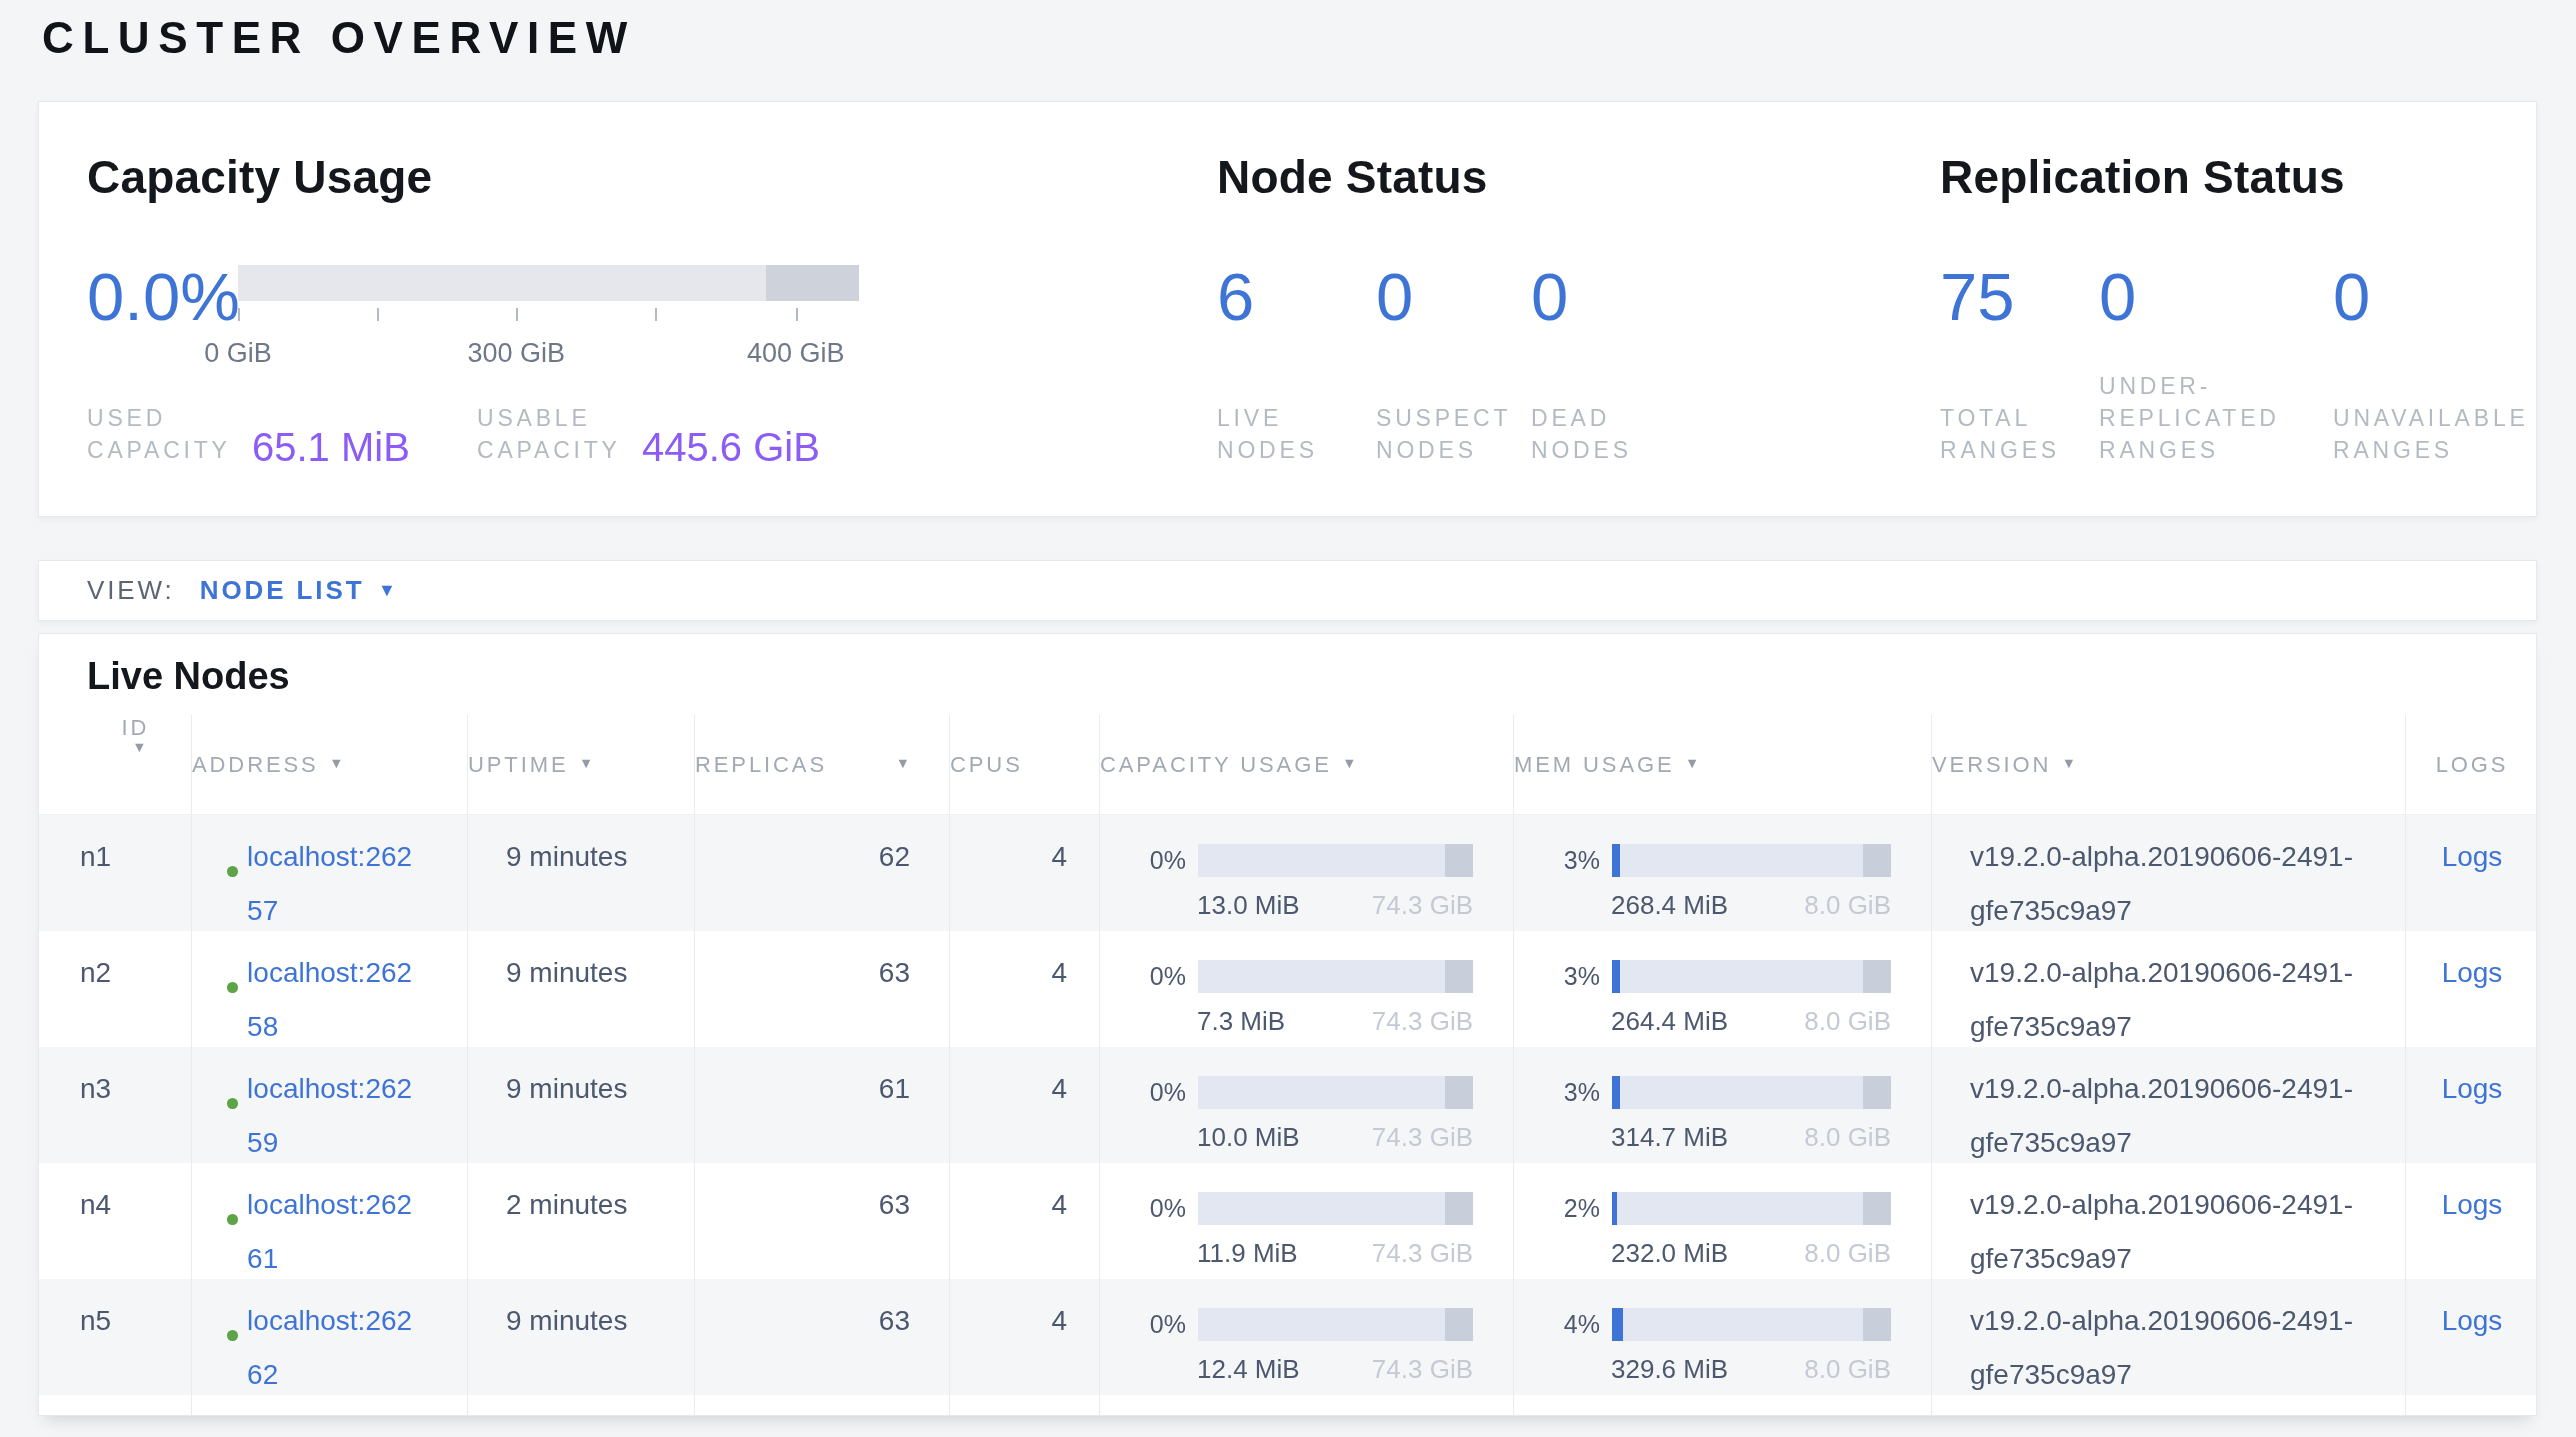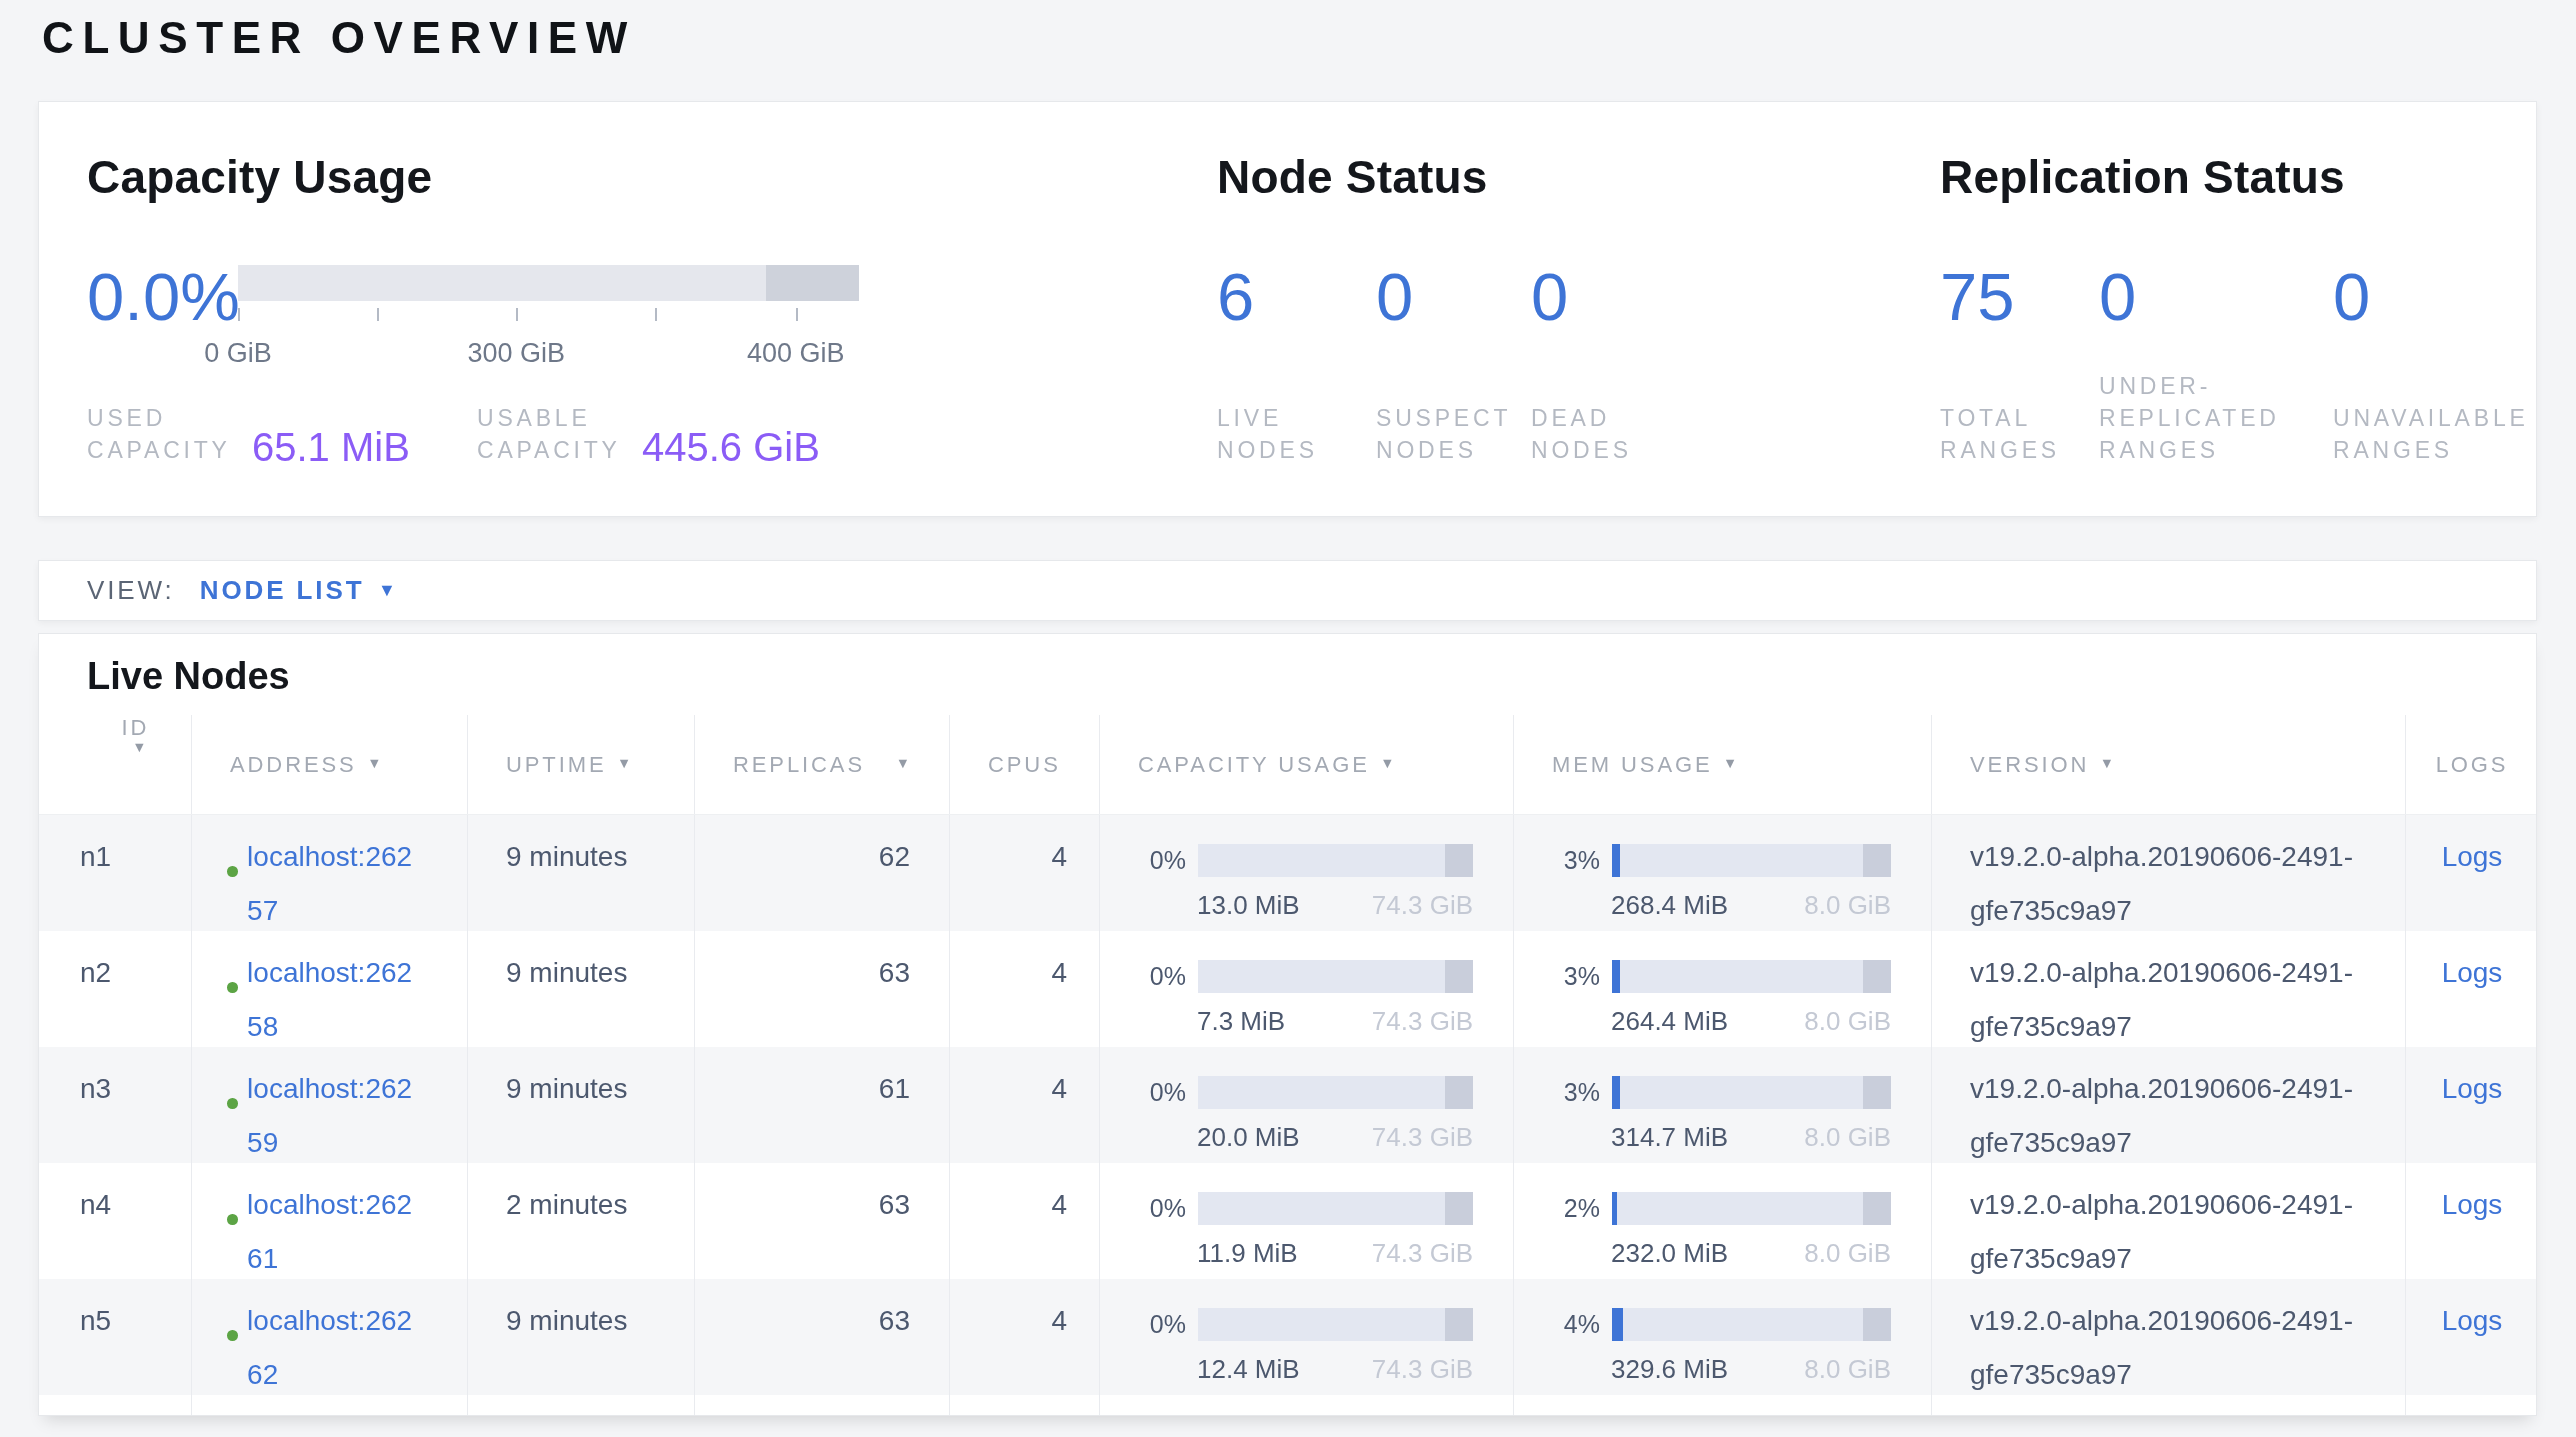--- a/index.html
+++ b/index.html
@@ -56,21 +56,21 @@
   .view-select { display:flex; align-items:center; margin-left:25px; cursor:pointer; }
   .view-value { font-size:26px; letter-spacing:2.9px; color:#3e74d6; font-weight:700; }
   .view-caret { margin-left:13.4px; font-size:18px; color:#3e74d6; }
   
   #card-table { left:38px; top:633px; width:2499px; height:783px; overflow:hidden;
                 box-shadow:0 9.6px 15.3px -5.7px rgba(0,0,0,.13); }
   .live-title { padding:21px 0 0 48px; font-size:38px; font-weight:700; color:#14171c; }
   .grid-row { display:grid; grid-template-columns:152px 276px 227px 255px 150px 414px 418px 474px 133px; }
   .thead { position:absolute; left:0; top:81px; width:100%; height:100px; border-bottom:1px solid #eef0f2; }
   .th {
-    display:flex; align-items:center; padding-left:38px;
+    display:flex; align-items:center; 
     font-size:22px; letter-spacing:2.9px; color:#a3a9b3; white-space:nowrap;
     border-left:1px solid #e9ebef;
   }
   .th:first-child { border-left:none; padding-left:41px;flex-direction:column; }
   .th:nth-child(4), .th:nth-child(5) { justify-content:space-between; padding-right:36px; }
   .th:nth-child(9) { justify-content:center; padding-left:0; }
   .sort-arrow { font-size:14.4px; color:#949ba6; margin-left:10.5px; transform:translateY(-1.9px); }
   .tbody { position:absolute; left:0; top:181px; width:100%; }
   .tr { height:116px; }
   .tr.odd { background:#f5f6f8; }
@@ -322,21 +322,21 @@
     <div class="td td-cpus">4</div>
     <div class="td td-bar">
       <div class="bar-line">
         <span class="pct">0%</span>
         <div class="cell-bar">
           <div class="bar-fill" style="width: 0%;"></div>
           <div class="bar-end"></div>
         </div>
       </div>
       <div class="bar-values">
-        <span class="bar-used">20.0 MiB</span>
+        <span class="bar-used">10.0 MiB</span>
         <span class="bar-max">74.3 GiB</span>
       </div>
     </div>
     <div class="td td-bar">
       <div class="bar-line">
         <span class="pct">3%</span>
         <div class="cell-bar">
           <div class="bar-fill" style="width: 3%;"></div>
           <div class="bar-end"></div>
         </div>

